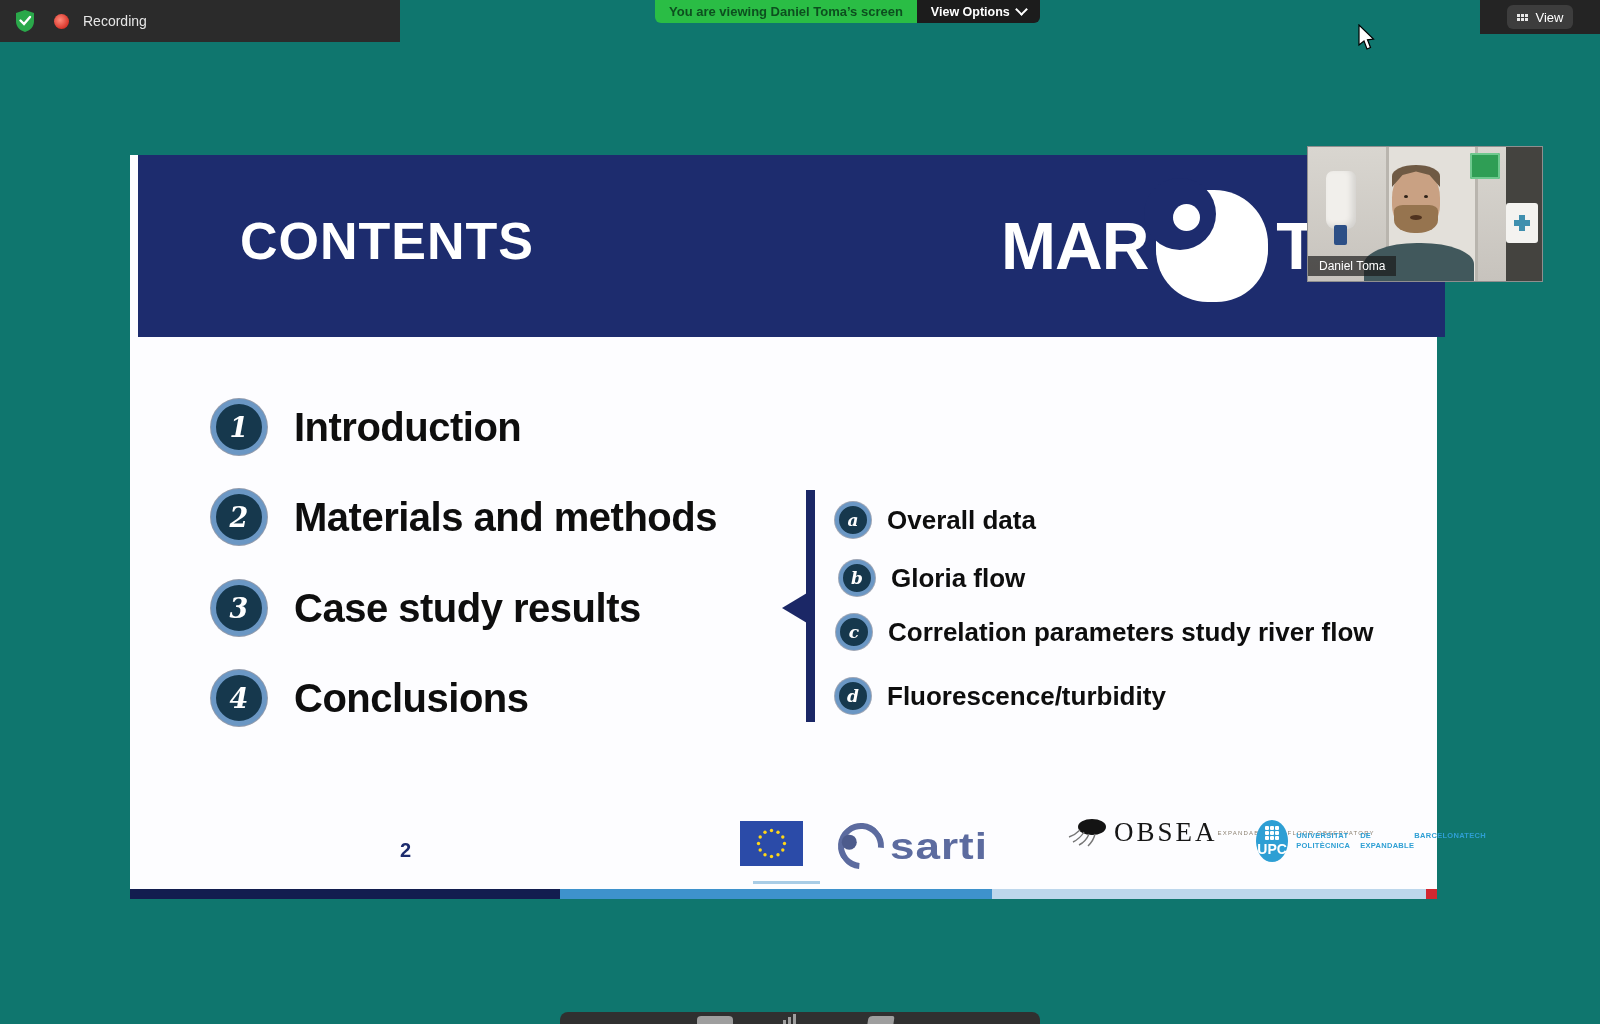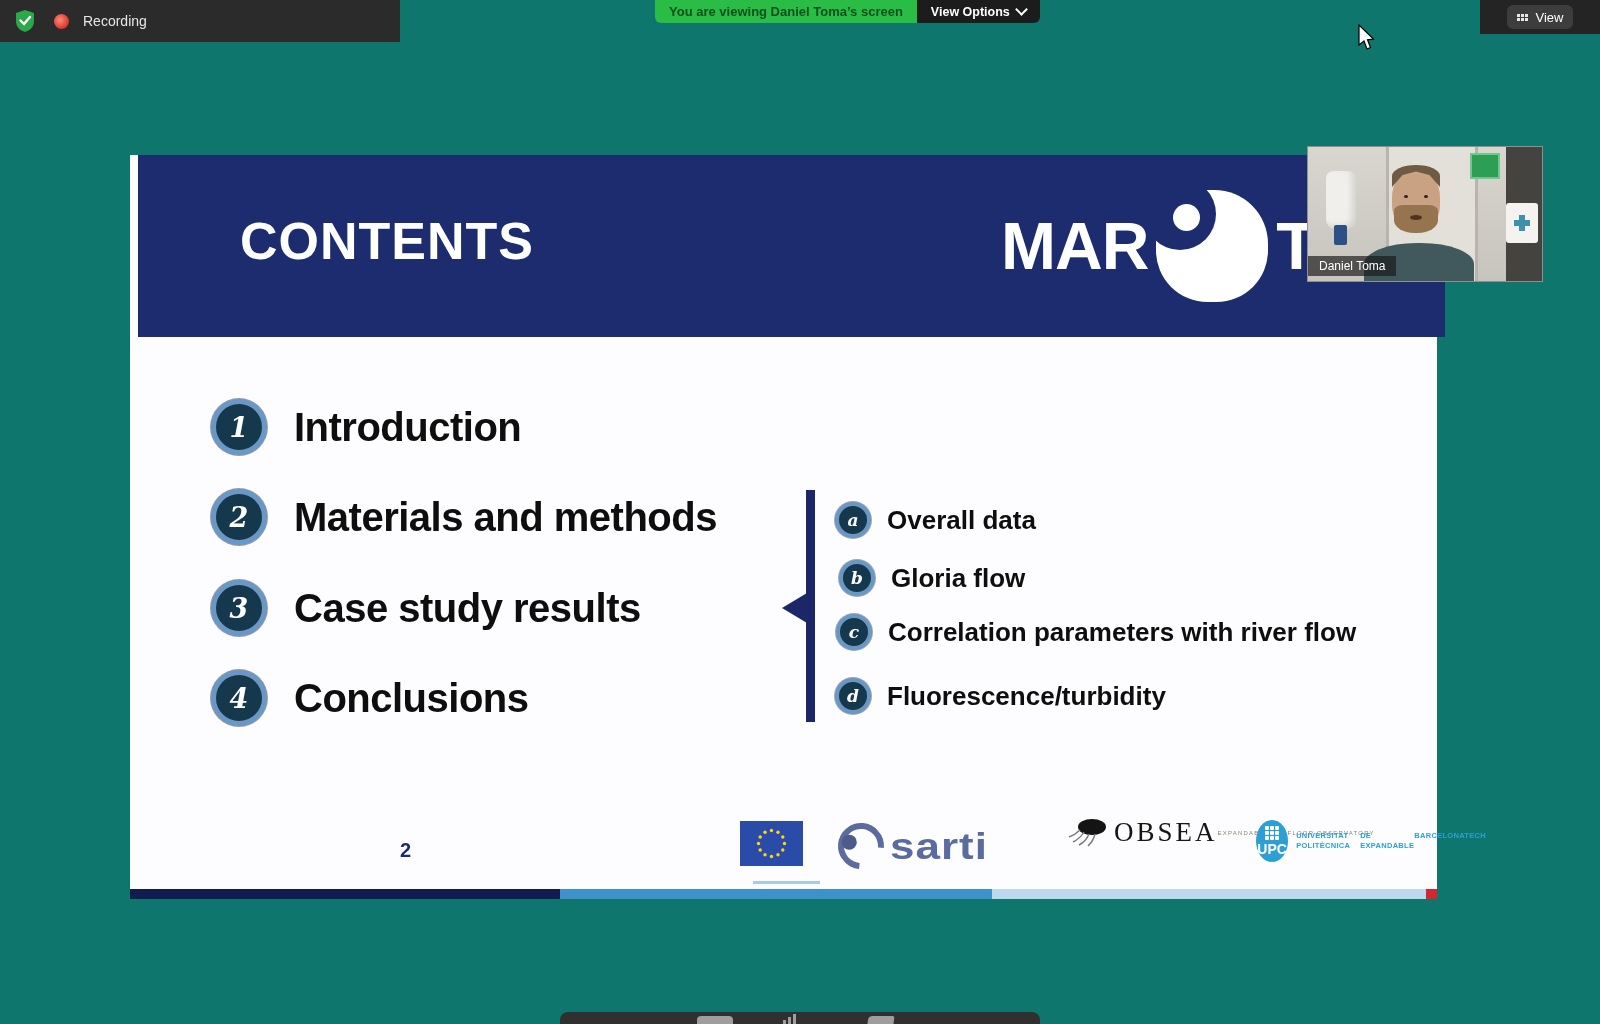--- a/index.html
+++ b/index.html
@@ -219,21 +219,21 @@
     <div class="sub-row" style="left:709px;top:405px;">
       <span class="let-badge">
           <span>b</span>
         </span>
       <span class="sub-label">Gloria flow</span>
     </div>
     <div class="sub-row" style="left:706px;top:459px;">
       <span class="let-badge">
           <span>c</span>
         </span>
-      <span class="sub-label">Correlation parameters with river flow</span>
+      <span class="sub-label">Correlation parameters study river flow</span>
     </div>
     <div class="sub-row" style="left:705px;top:523px;">
       <span class="let-badge">
           <span>d</span>
         </span>
       <span class="sub-label">Fluorescence/turbidity</span>
     </div>
 
     <div class="page-num">2</div>
 

